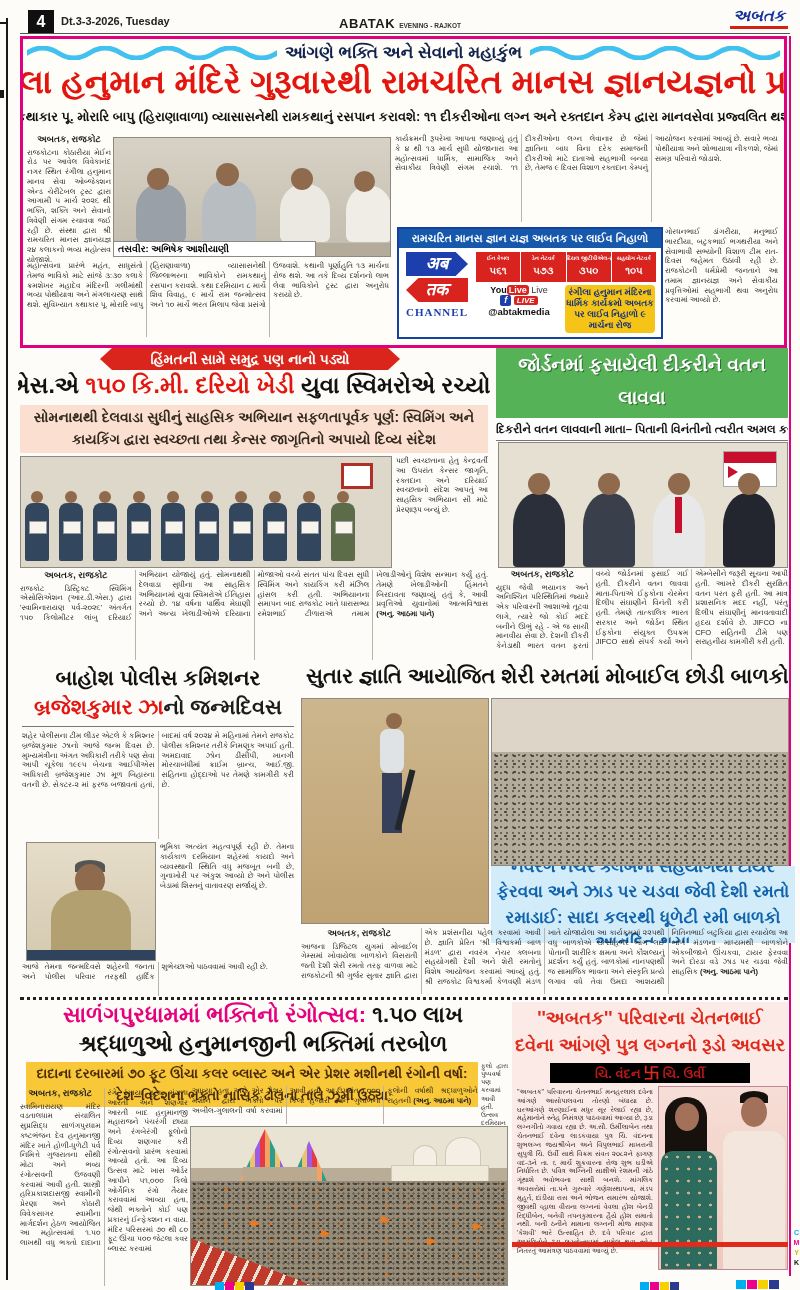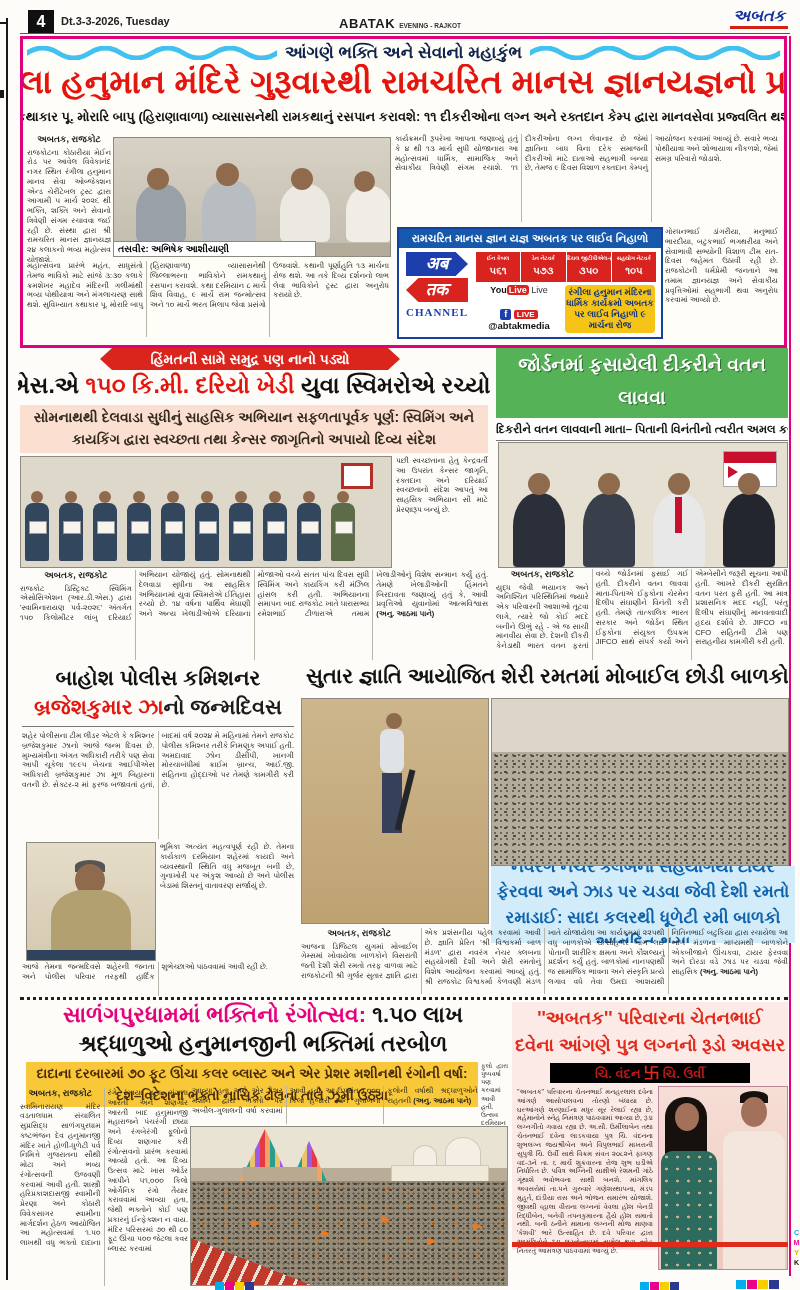--- a/index.html
+++ b/index.html
@@ -256,21 +256,21 @@
         <div class="net">
           <span class="nm">સહયોગ નેટવર્ક</span>
           <span class="no">૧૦૫</span>
         </div>
       </div>
       <div class="abs" id="ch-social">
         <div>
           <span class="yt-you">You</span><span class="yt-tube">Live</span>
           <span class="yt-live">Live</span>
         </div>
-        <div style="margin-top:14px;">
+        <div style="margin-top:0;font-style:italic;">
           <span class="fb-f">f</span>
           <span class="fb-live">LIVE</span>
         </div>
         <div class="handle" style="margin-top:0;">@abtakmedia</div>
       </div>
       <div class="abs" id="ch-promo">રંગીલા હનુમાન મંદિરના ધાર્મિક કાર્યક્રમો અબતક પર લાઈવ નિહાળો ૯ માર્ચના રોજ</div>
     </div>
   </div>
 
   <div class="abs" id="swim-ribbon">હિંમતની સામે સમુદ્ર પણ નાનો પડ્યો</div>

